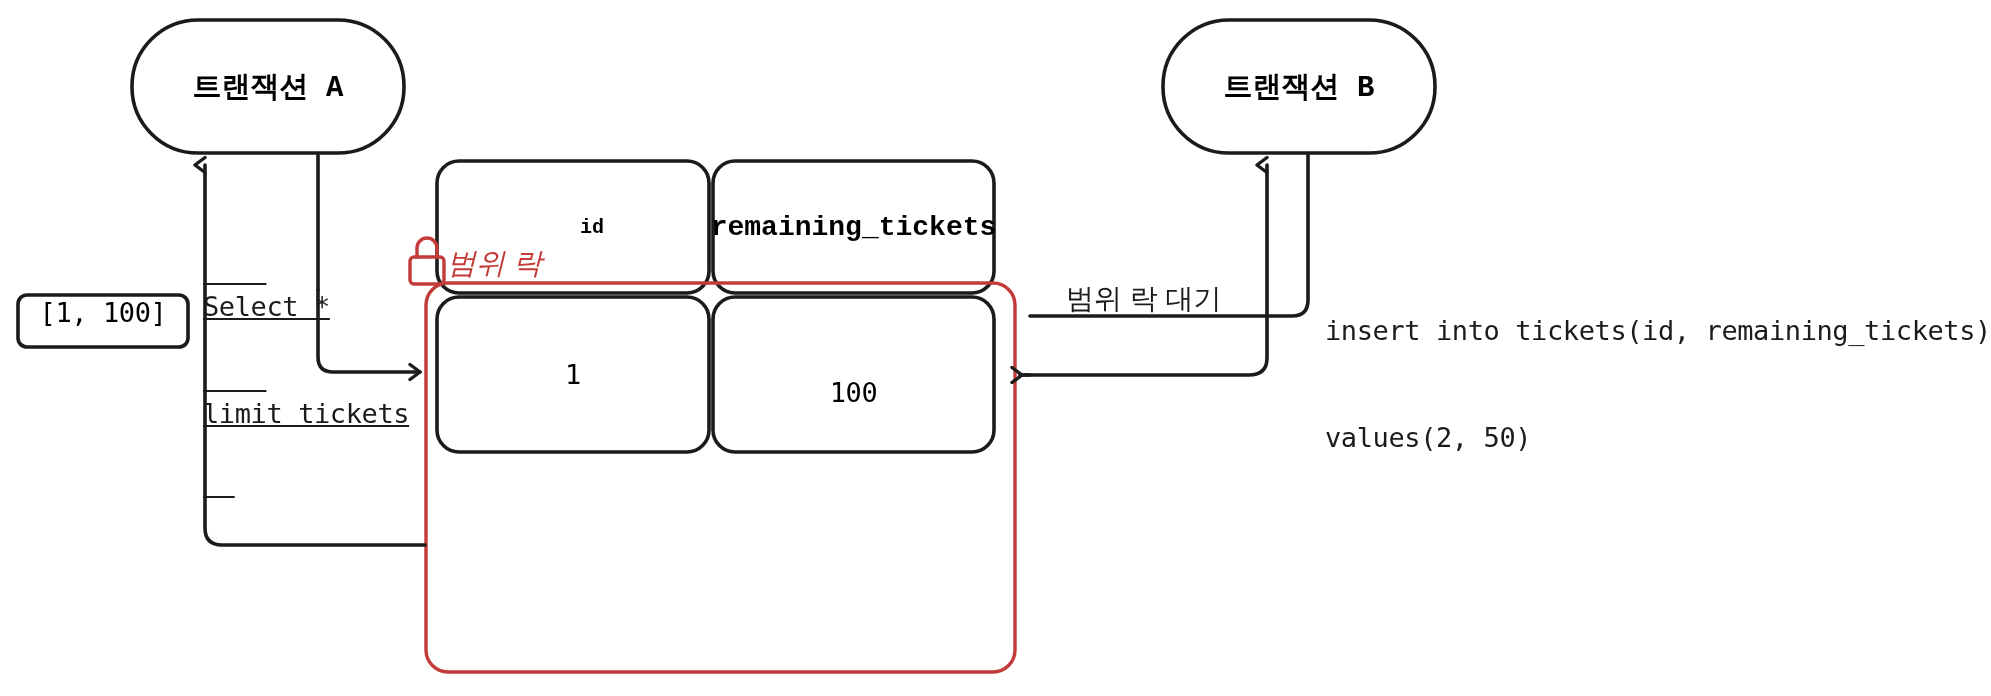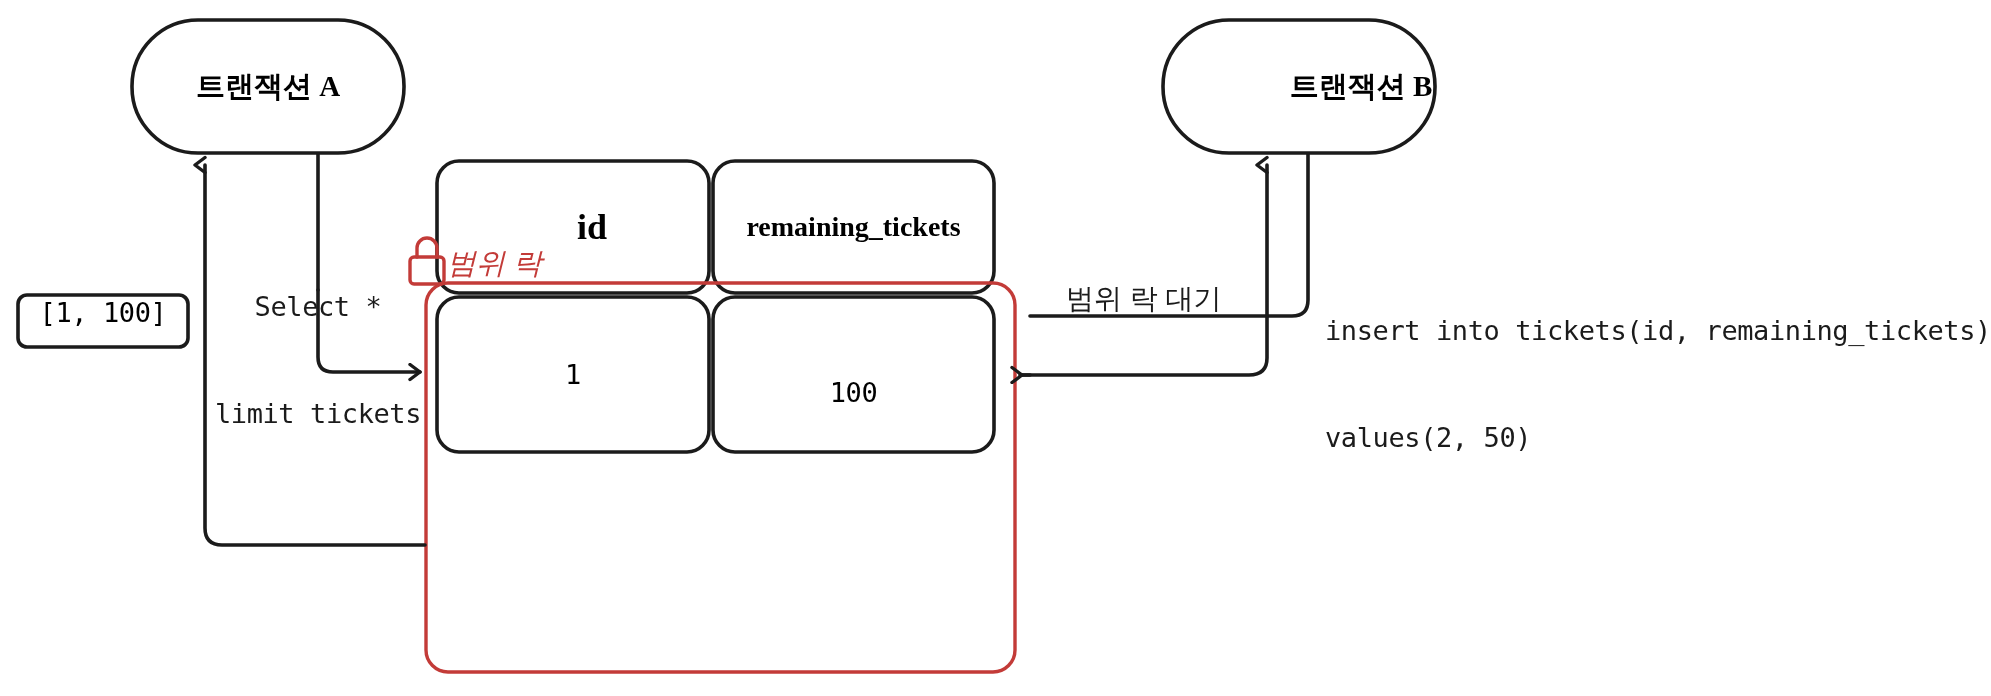--- a/index.html
+++ b/index.html
@@ -28,34 +28,35 @@
     line-height: 1.32;
     color: #1b1b1b;
   }
   .mono {
     font-family: "DejaVu Sans Mono", "Liberation Mono", monospace;
     font-size: 27px;
     font-weight: 500;
     letter-spacing: -0.4px;
   }
   .sans-bold {
-    font-family: Liberation Serif, serif;
+    font-family: Liberation Mono, monospace;
     font-weight: 700;
     font-size: 29px;
   }
   .sans {
     font-family: "Liberation Sans", sans-serif;
     font-weight: 400;
     font-size: 27px;
   }
   .red-text {
     color: #c33b38;
   }
   .center {
-    text-align: center;
+    text-align: left;
+    text-decoration: underline;
   }
   .node-label {
     position: absolute;
     display: flex;
     align-items: center;
     justify-content: center;
     text-align: center;
   }
 </style>
 </head>
@@ -124,25 +125,25 @@
       <path d="M1020,375 L1249,375 Q1267,375 1267,358 L1267,165" fill="none" stroke="#1b1b1b" stroke-width="3.6" stroke-linecap="round" marker-end="url(#arrow-up)"></path>
     </g>
 
     <g>
       <path d="M1030,375 L1022,375" fill="none" stroke="#1b1b1b" stroke-width="3.6" stroke-linecap="round" marker-end="url(#arrow-left)"></path>
     </g>
   </svg>
 
   <div class="node-label sans-bold" style="left:132px; top:20px; width:272px; height:133px;">트랜잭션 A</div>
 
-  <div class="node-label sans-bold" style="left:1225px; top:20px; width:272px; height:133px;">트랜잭션 B</div>
+  <div class="node-label sans-bold" style="left:1163px; top:20px; width:272px; height:133px;">트랜잭션 B</div>
 
   <div class="node-label mono" style="left:18px; top:286px; width:170px; height:52px;">[1, 100]</div>
 
-  <div class="node-label sans-bold" style="left:437px; top:161px; width:310px; height:132px; font-size:36px;text-align:right;">id</div>
+  <div class="node-label sans-bold" style="left:437px; top:161px; width:310px; height:132px; font-size:20px;text-align:right;">id</div>
 
   <div class="node-label sans-bold" style="left:713px; top:161px; width:281px; height:132px; font-size:28px;border-radius:25px;">remaining_tickets</div>
 
   <div class="node-label mono" style="left:437px; top:297px; width:272px; height:155px;">1</div>
 
   <div class="node-label mono" style="left:713px; top:297px; width:281px; height:190px;">100</div>
 
   <div class="lbl mono center" style="left:203px; top:218px; width:230px;">
     <div>Select *</div>
     <div>limit tickets</div>

